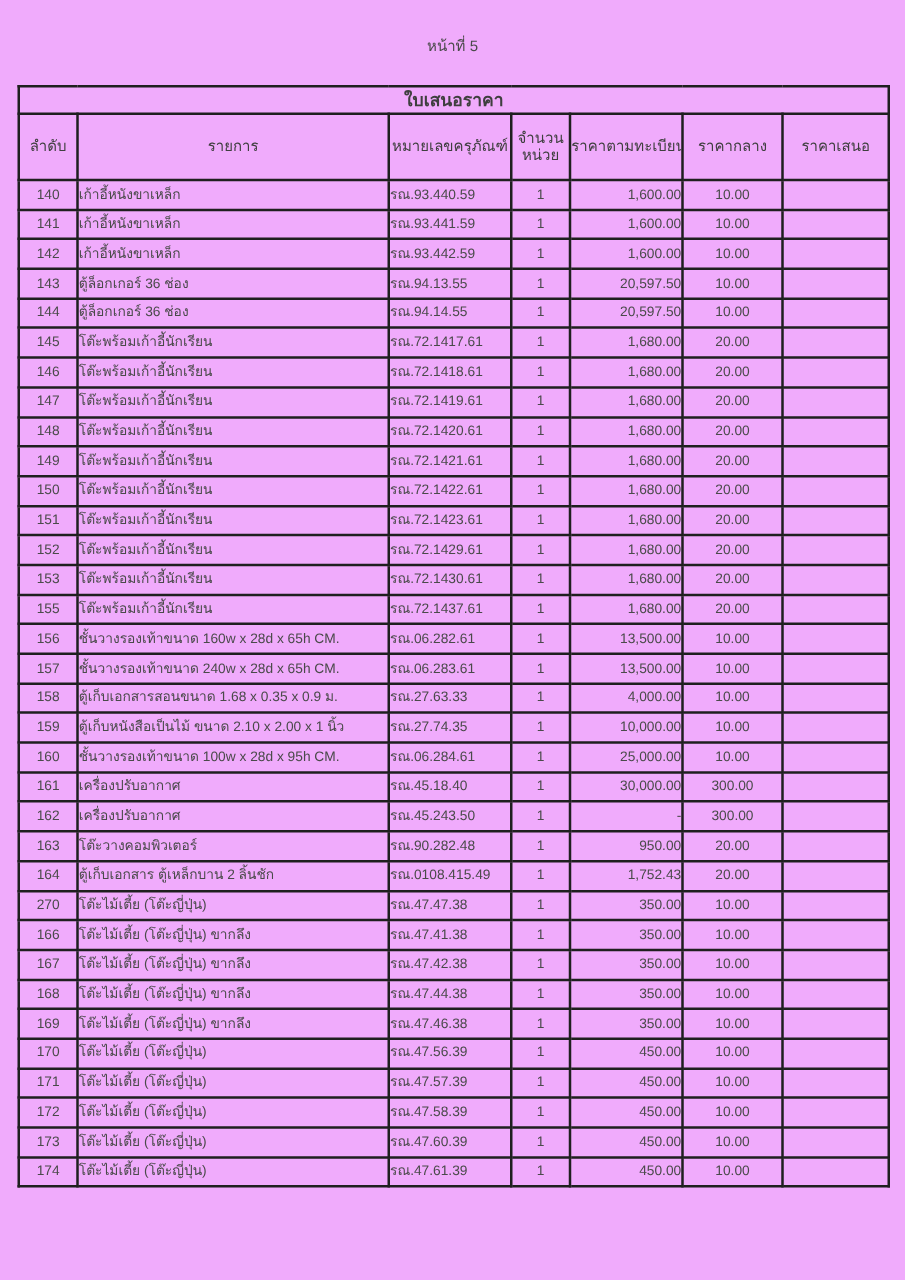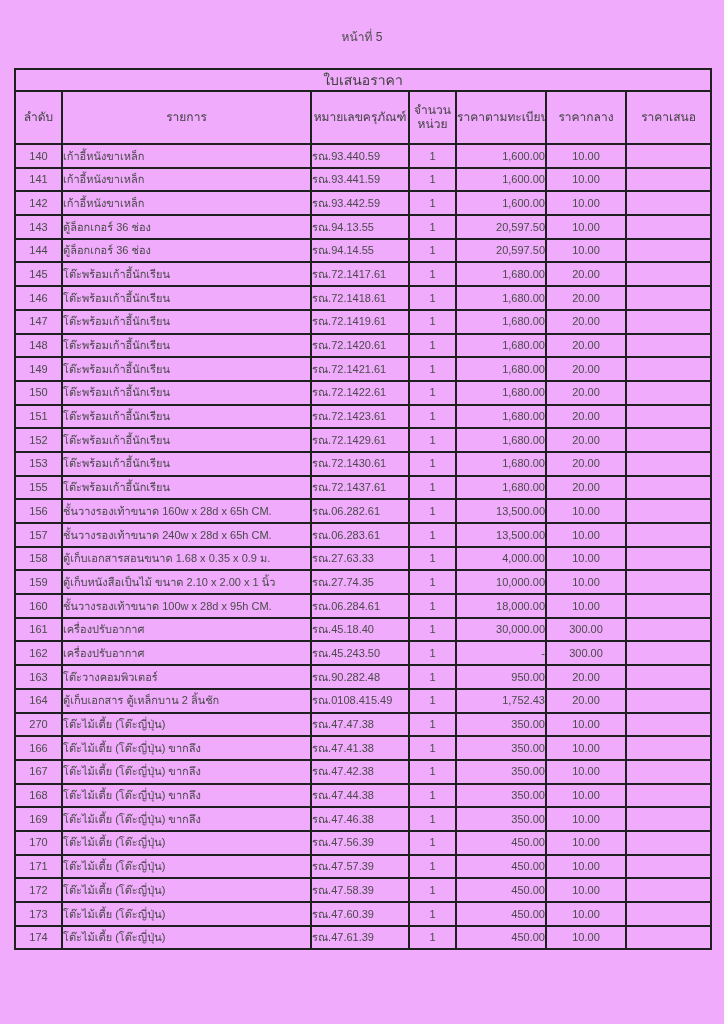--- a/index.html
+++ b/index.html
@@ -38,21 +38,21 @@
     border: 2px solid #1f1f1f;
     padding: 0;
     line-height: 1.15;
     overflow: hidden;
     white-space: nowrap;
   }
   .title-cell {
     height: 20px;
     text-align: center;
     font-size: 14px;
-    font-weight: normal;
+    font-weight: bold;
     color: #3f3f3f;
   }
   tr.header-row th {
     height: 51px;
     text-align: center;
     vertical-align: middle;
     font-size: 12px;
     font-weight: normal;
     color: #3f3f3f;
   }
@@ -290,21 +290,21 @@
       <td class="c-reg">10,000.00</td>
       <td class="c-mid">10.00</td>
       <td class="c-offer"></td>
     </tr>
 
     <tr class="data-row">
       <td class="c-no">160</td>
       <td class="c-item">ชั้นวางรองเท้าขนาด 100w x 28d x 95h CM.</td>
       <td class="c-code">รณ.06.284.61</td>
       <td class="c-qty">1</td>
-      <td class="c-reg">18,000.00</td>
+      <td class="c-reg">25,000.00</td>
       <td class="c-mid">10.00</td>
       <td class="c-offer"></td>
     </tr>
 
     <tr class="data-row">
       <td class="c-no">161</td>
       <td class="c-item">เครื่องปรับอากาศ</td>
       <td class="c-code">รณ.45.18.40</td>
       <td class="c-qty">1</td>
       <td class="c-reg">30,000.00</td>

